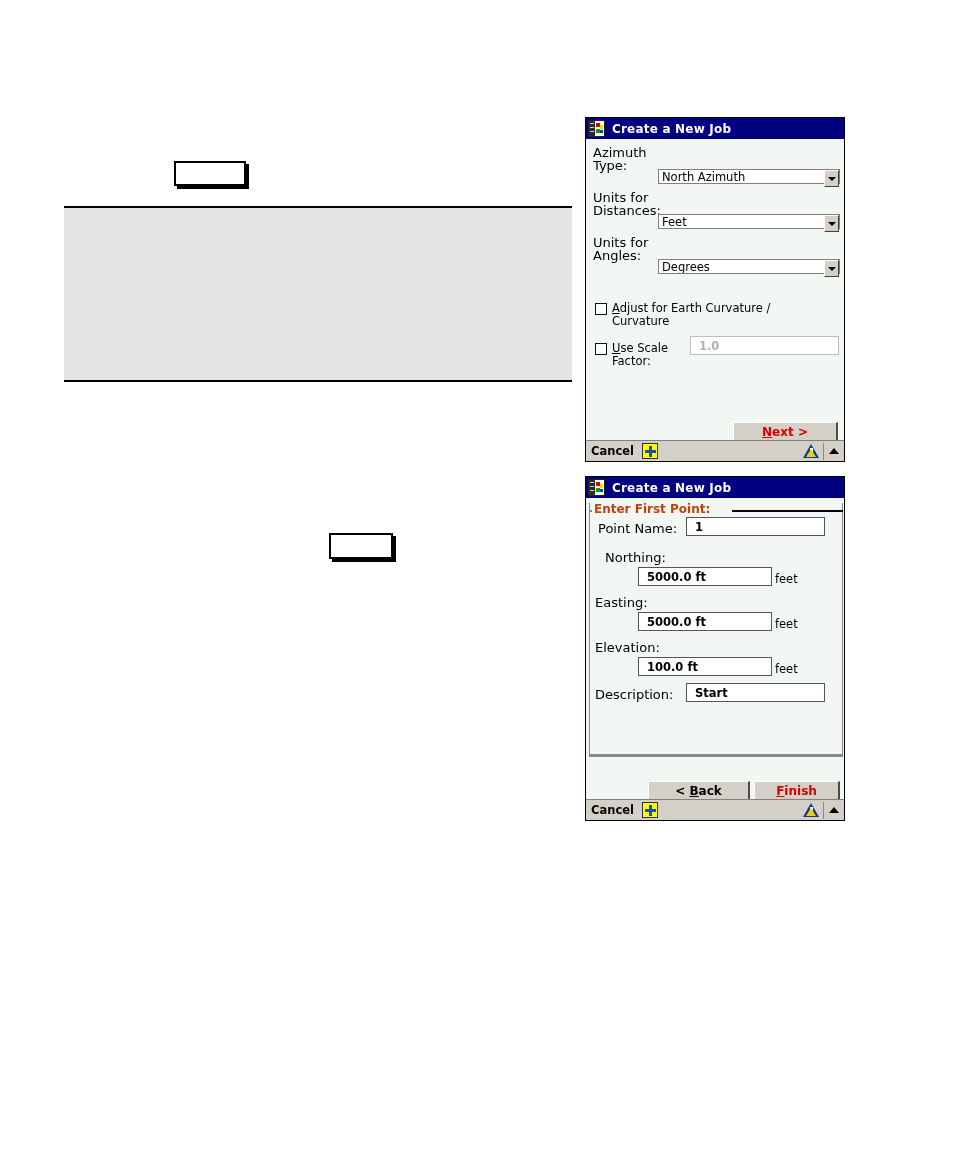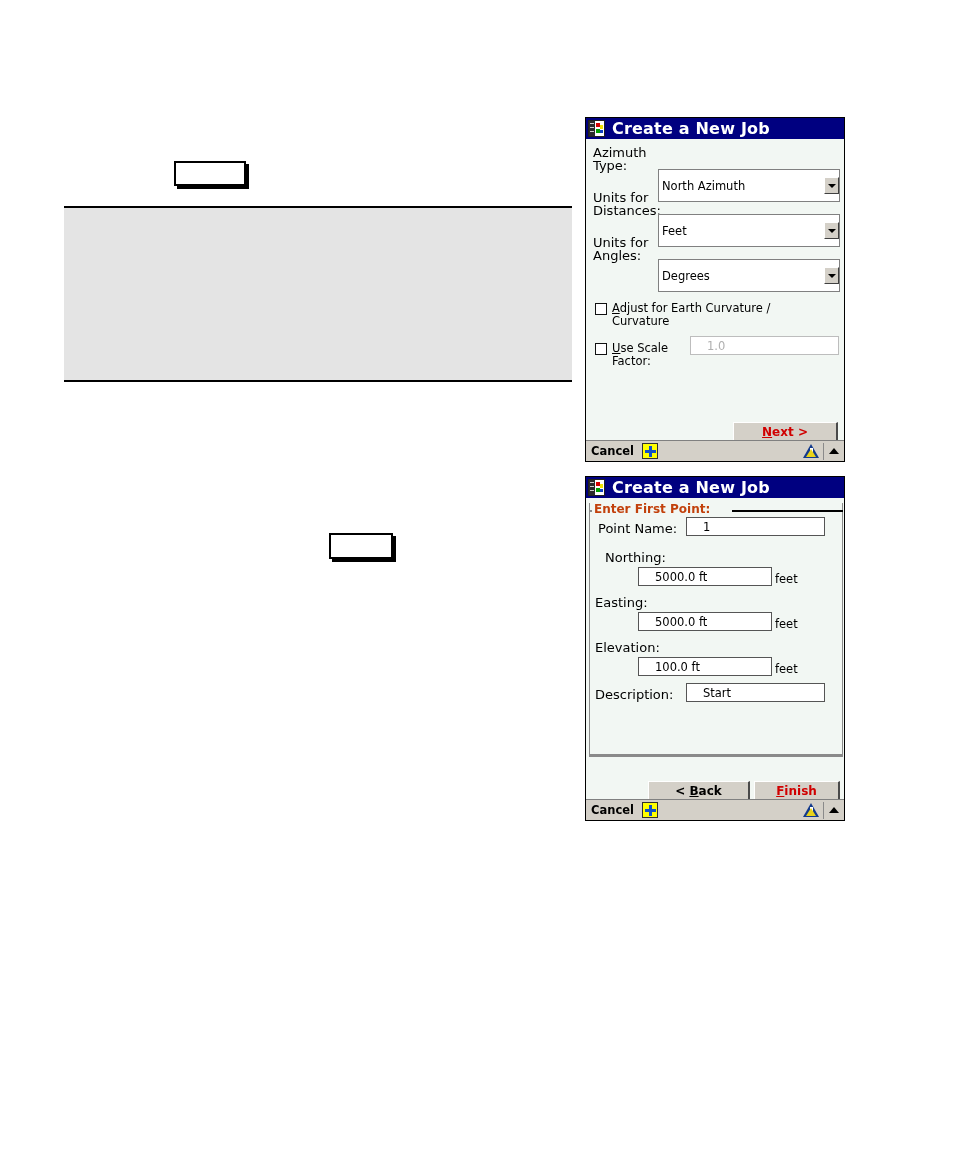--- a/index.html
+++ b/index.html
@@ -78,21 +78,21 @@
   .titlebar-icon .d2 { position:absolute; left:11px; top:4px; width:3px; height:4px; background:#f2e200; }
   .titlebar-icon .d3 { position:absolute; left:7px; top:8px; width:4px; height:4px; background:#00a000; }
   .titlebar-icon .d4 { position:absolute; left:11px; top:9px; width:3px; height:3px; background:#1040c0; }
   .titlebar-icon .ln { position:absolute; left:1px; top:2px; width:4px; height:1px; background:#cccccc; }
   .titlebar-icon .ln2{ position:absolute; left:1px; top:6px; width:4px; height:1px; background:#cccccc; }
   .titlebar-icon .ln3{ position:absolute; left:1px; top:10px; width:4px; height:1px; background:#cccccc; }
 
   .titlebar-text {
     color: #ffffff;
     font-weight: bold;
-    font-size: 16px;
+    font-size: 12px;
     margin-left: 7px;
     letter-spacing: .2px;
     white-space: nowrap;
   }
 
   .client {
     position: relative;
     background: #f2f7f3;
     height: 301px;
     overflow: hidden;
@@ -101,25 +101,24 @@
   
   .field-label {
     position: absolute;
     line-height: 13px;
     color: #000000;
     font-size: 13px;
   }
 
   .combo {
     position: absolute;
-    height: 33px;
+    height: 15px;
     background: #ffffff;
     border: 1px solid #808080;
     display: flex;
-    align-items: center;
   }
   .combo .combo-text {
     flex: 1;
     padding-left: 3px;
     font-size: 11.5px;
     white-space: nowrap;
     overflow: hidden;
   }
   .combo .combo-arrow {
     width: 15px; height: 17px;
@@ -155,25 +154,26 @@
   }
   .acc { text-decoration: underline; }
 
   .textbox {
     position: absolute;
     background: #ffffff;
     border: 1px solid #9a9a9a;
     height: 19px;
     display: flex;
     align-items: center;
-    padding-left: 16px;
+    padding-left: 8px;
     font-size: 11.5px;
     color: #000000;
     white-space: nowrap;
     overflow: hidden;
+    font-weight: bold;
   }
   .textbox.disabled { color: #b0b0b0; border-color: #bdbdbd; }
   .textbox.strong { border: 1.5px solid #555555; }
 
   .btn {
     position: absolute;
     height: 21px;
     background: #d4d0c8;
     border-top: 1px solid #ffffff;
     border-left: 1px solid #ffffff;

